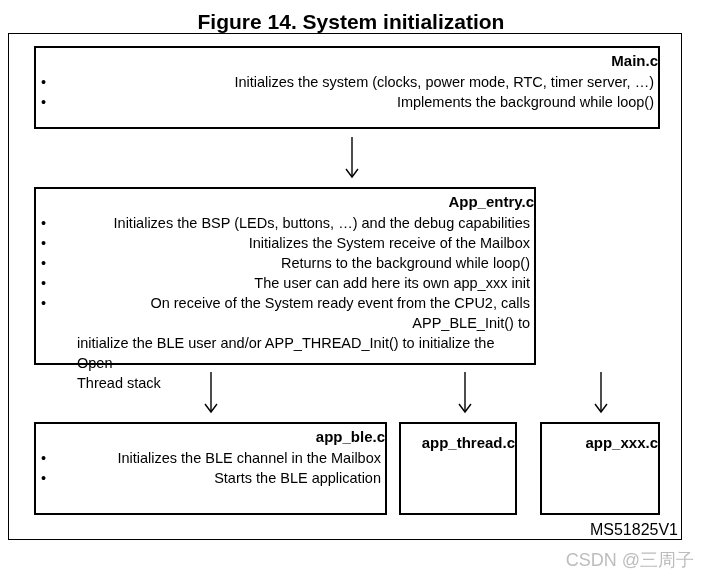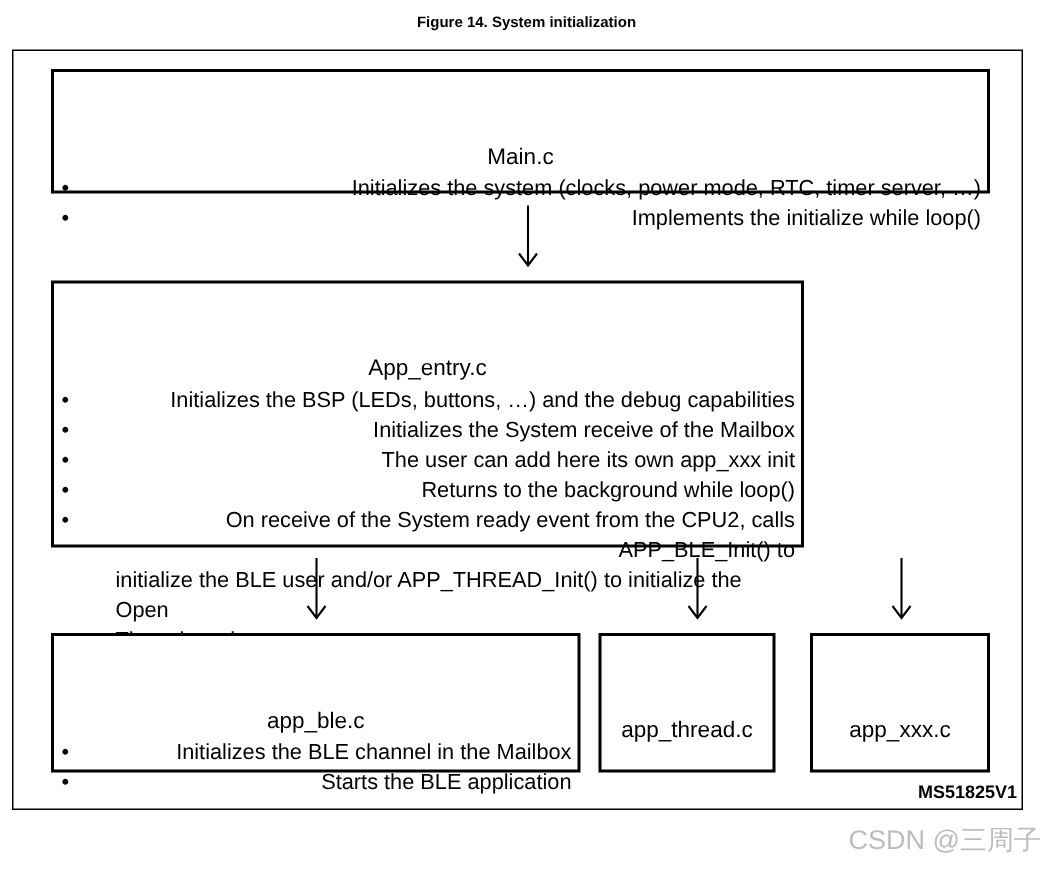--- a/index.html
+++ b/index.html
@@ -8,35 +8,35 @@
     width: 702px; height: 579px;
     font-family: "Liberation Sans", sans-serif;
     color: #000;
     position: relative;
     overflow: hidden;
   }
   .stage { position: absolute; left: 0; top: 0; width: 702px; height: 579px; }
 
   .figure-title {
     position: absolute; left: 0; top: 10px; width: 702px;
-    text-align: center; font-weight: bold; font-size: 10px;
+    text-align: center; font-weight: bold; font-size: 21px;
   }
 
   .frame {
     position: absolute; left: 8px; top: 33px; width: 674px; height: 507px;
     border: 1.5px solid #000; background: #fff;
   }
 
   .box {
     position: absolute; border: 2px solid #000; background: #fff;
     font-size: 14.5px;
   }
   .box-title {
-    text-align: center; font-weight: normal; font-size: 15px;
-    line-height: 22px; padding-top: 2px; margin-top: 44px;
+    text-align: right; font-weight: bold; font-size: 15px;
+    line-height: 22px; padding-top: 2px;
   }
   .bullets { padding-top: 0px; }
   .bullet {
     position: relative; padding-left: 16px; line-height: 20px;
     margin-left: 2px; margin-right: 4px; text-align: right;
   }
   .bullet::before {
     content: "\2022";
     position: absolute; left: 3px; top: 0;
   }
@@ -52,21 +52,21 @@
   .box-appthread .box-title, .box-appxxx .box-title { padding-top: 8px; }
 
   .arrow { position: absolute; width: 16px; height: 44px; }
   .arrow-main  { left: 344px; top: 136px; }
   .arrow-ble   { left: 203px; top: 371px; }
   .arrow-thread{ left: 457px; top: 371px; }
   .arrow-xxx   { left: 593px; top: 371px; }
 
   .diagram-code {
     position: absolute; right: 24px; top: 521px;
-    font-weight: bold; font-size: 12px;
+    font-weight: normal; font-size: 16px;
   }
   .watermark {
     position: absolute; right: 8px; top: 548px;
     font-size: 18px; color: #bdbdbd;
   }
 </style>
 </head>
 <body>
 
 <div class="stage">
@@ -75,36 +75,36 @@
 
   <div class="frame">
 
     
   </div>
 
   <div class="box box-main">
     <div class="box-title">Main.c</div>
     <div class="bullets">
       <div class="bullet">Initializes the system (clocks, power mode, RTC, timer server, …)</div>
-      <div class="bullet">Implements the initialize while loop()</div>
+      <div class="bullet">Implements the background while loop()</div>
     </div>
   </div>
 
   <svg class="arrow arrow-main" viewBox="0 0 16 44">
     <line x1="8" y1="1" x2="8" y2="40" stroke="#000" stroke-width="1.4"></line>
     <polyline points="2,33 8,41 14,33" fill="none" stroke="#000" stroke-width="1.4"></polyline>
   </svg>
 
   <div class="box box-appentry">
     <div class="box-title">App_entry.c</div>
     <div class="bullets">
       <div class="bullet">Initializes the BSP (LEDs, buttons, …) and the debug capabilities</div>
       <div class="bullet">Initializes the System receive of the Mailbox</div>
+      <div class="bullet">Returns to the background while loop()</div>
       <div class="bullet">The user can add here its own app_xxx init</div>
-      <div class="bullet">Returns to the background while loop()</div>
       <div class="bullet">On receive of the System ready event from the CPU2, calls APP_BLE_Init() to</div>
       <div class="bullet-cont">initialize the BLE user and/or APP_THREAD_Init() to initialize the Open</div>
       <div class="bullet-cont">Thread stack</div>
     </div>
   </div>
 
   <svg class="arrow arrow-ble" viewBox="0 0 16 44">
     <line x1="8" y1="1" x2="8" y2="40" stroke="#000" stroke-width="1.4"></line>
     <polyline points="2,33 8,41 14,33" fill="none" stroke="#000" stroke-width="1.4"></polyline>
   </svg>

